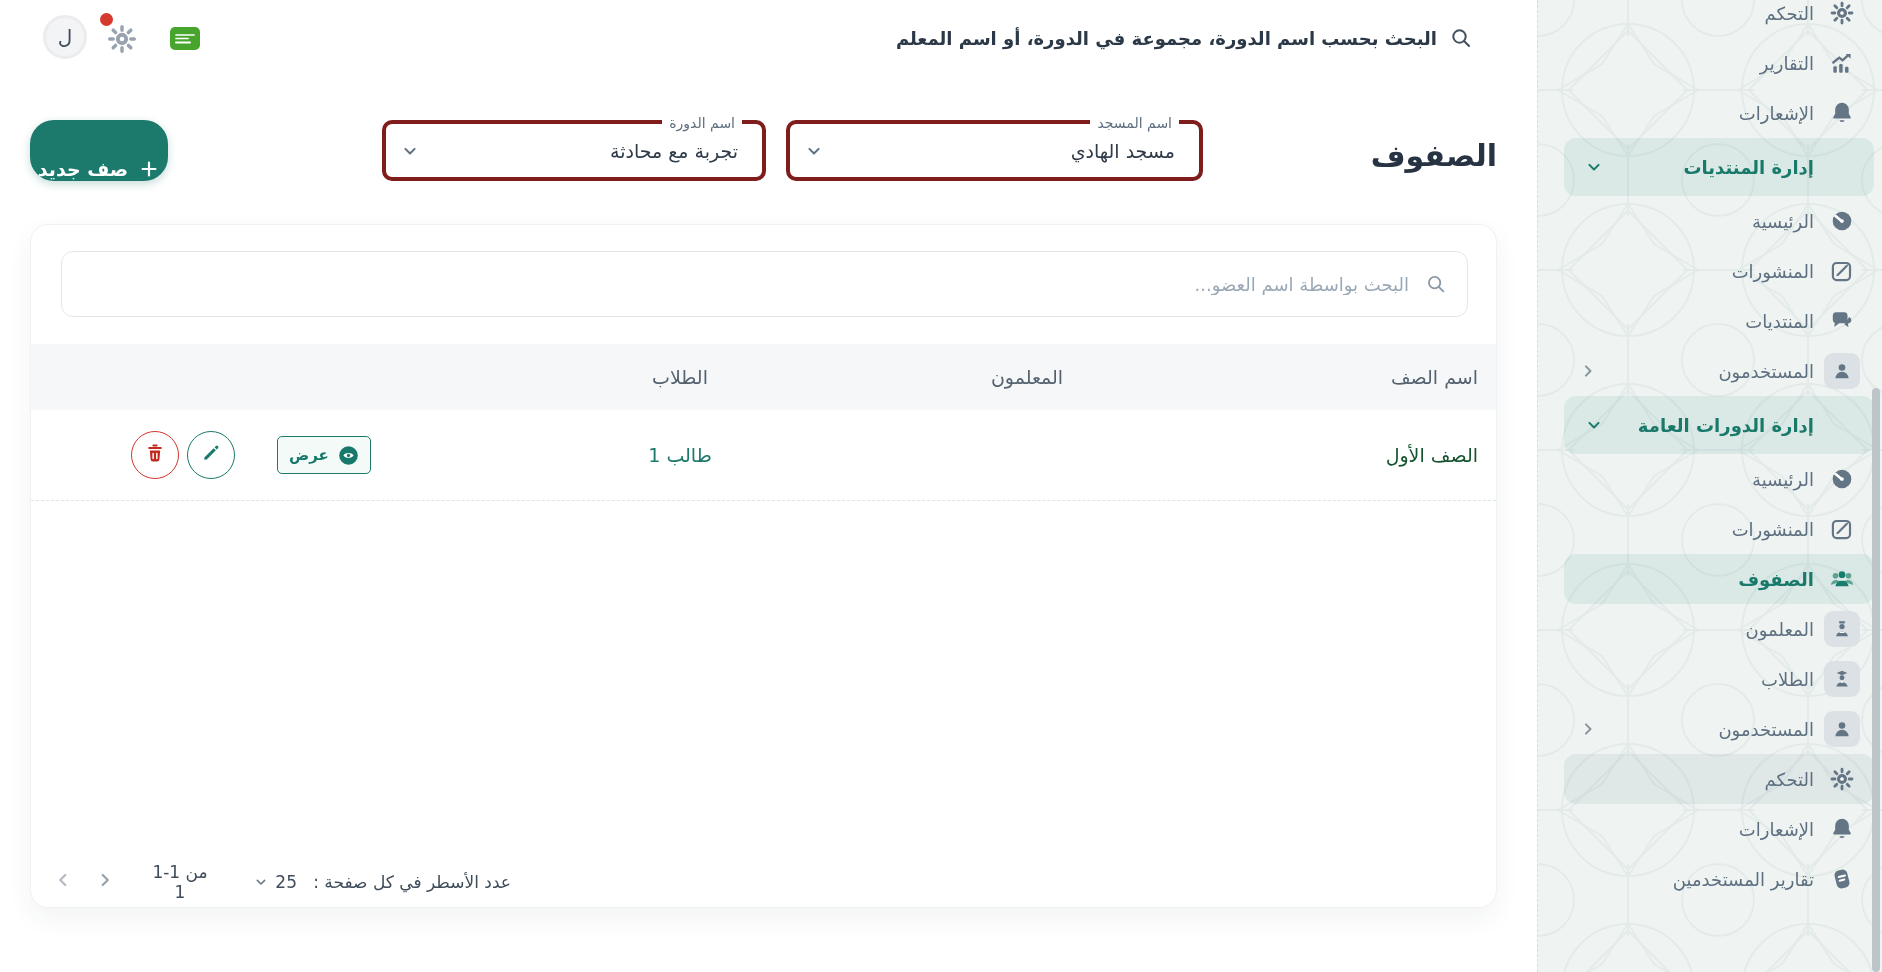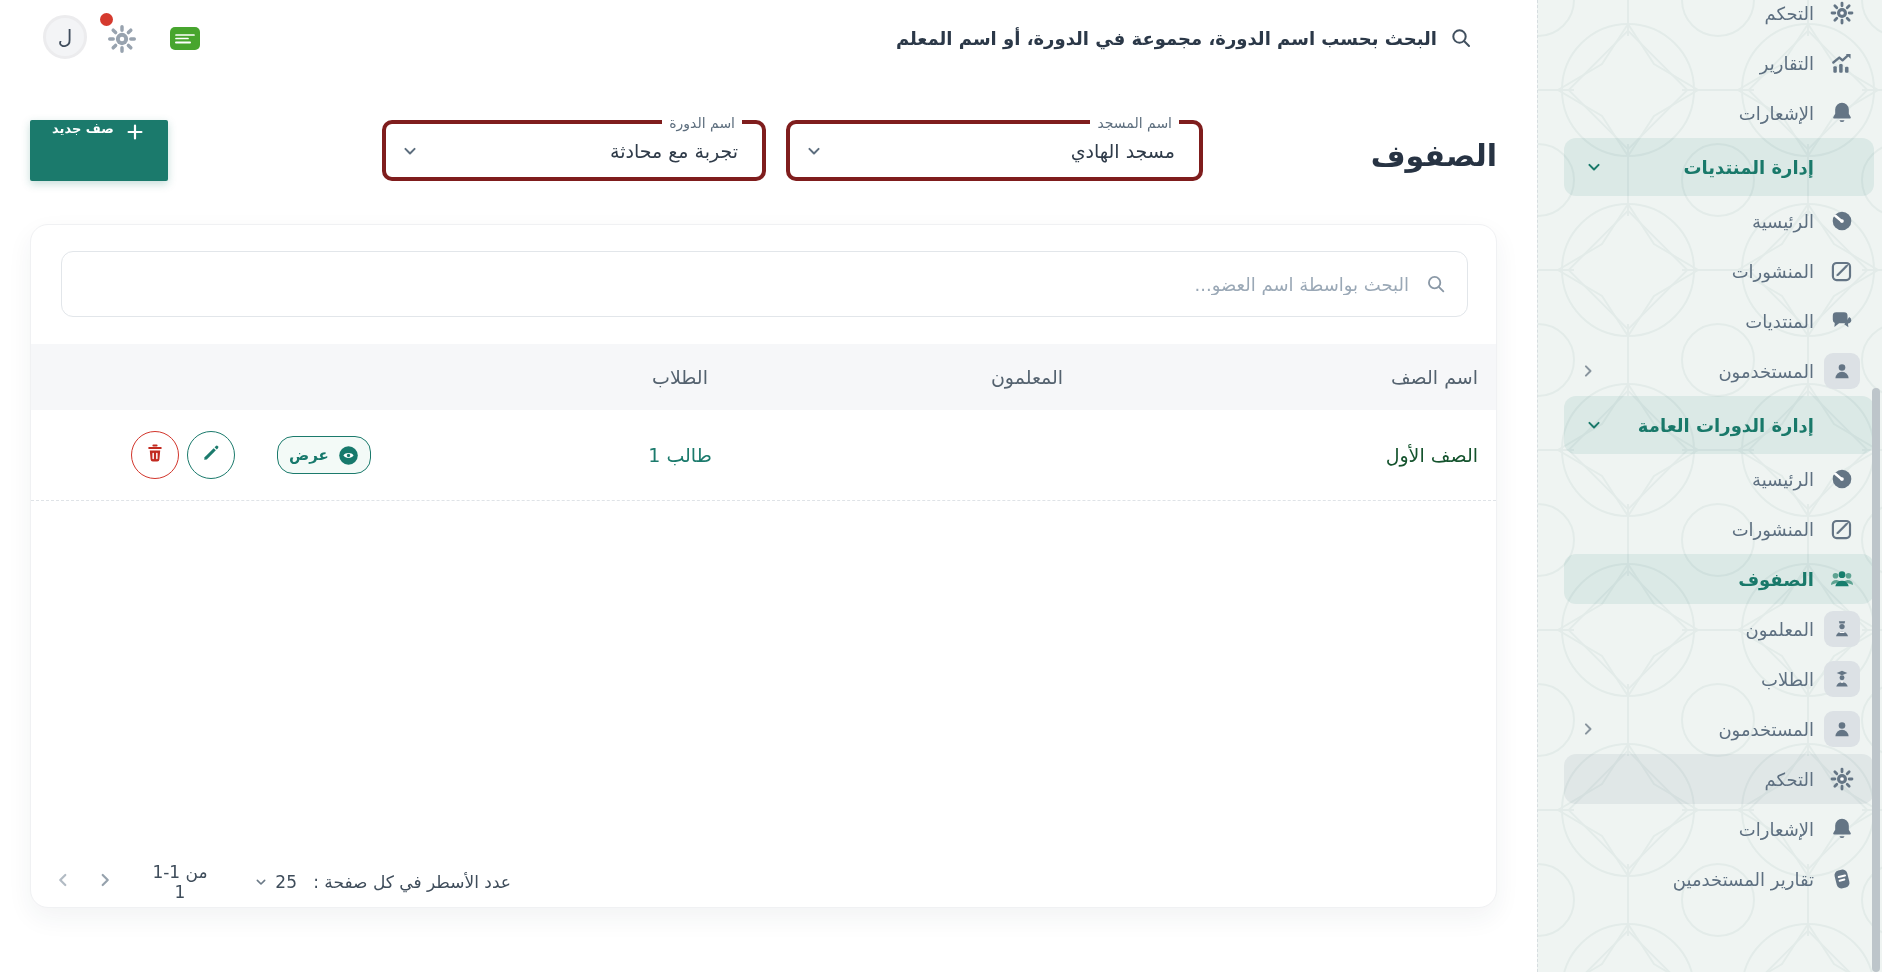--- a/index.html
+++ b/index.html
@@ -48,22 +48,22 @@
           background:#fff;box-sizing:border-box;cursor:pointer;}
   .select .flabel{position:absolute;top:-10px;right:20px;background:#fff;padding:0 7px;
           font-size:14px;color:#5d6e7e;line-height:18px;}
   .select .fvalue{position:absolute;top:0;right:24px;height:100%;display:flex;align-items:center;
           font-size:19px;color:#2f3b49;}
   .select .fchev{position:absolute;left:14px;top:50%;transform:translateY(-50%);width:20px;height:20px;color:#5d6e7e;}
   .select .fchev svg{width:20px;height:20px;}
   .sel-mosque{left:786px;width:417px;}
   .sel-course{left:382px;width:384px;}
   .new-btn{position:absolute;left:30px;top:120px;width:138px;height:61px;background:#1b7a6c;border:none;
-           border-radius:2px;color:#fff;display:flex;align-items:flex-start;justify-content:center;gap:10px;
-           font-size:13px;font-weight:600;cursor:pointer;font-family:inherit;box-shadow:0 3px 8px rgba(27,122,108,.25);}
+           border-radius:24px;color:#fff;display:flex;align-items:flex-end;justify-content:center;gap:10px;
+           font-size:19px;font-weight:600;cursor:pointer;font-family:inherit;box-shadow:0 3px 8px rgba(27,122,108,.25);}
   .new-btn .picon{width:22px;height:22px;}
   .new-btn .picon svg{width:22px;height:22px;}
   
   .card{position:absolute;left:30px;top:224px;width:1467px;height:684px;background:#fff;
         border:1px solid #f0f1f3;border-radius:18px;box-shadow:0 10px 26px rgba(35,47,62,.06);box-sizing:border-box;}
   .member-search{position:absolute;top:26px;right:28px;left:30px;height:64px;border:1px solid #e2e6ea;
         border-radius:12px;}
   .member-search input{position:absolute;inset:0;width:100%;height:100%;border:none;outline:none;background:transparent;
         font-family:inherit;font-size:18px;color:#2f3b49;padding:0 58px 0 20px;box-sizing:border-box;direction:rtl;}
   .member-search input::placeholder{color:#9aa8b6;}
@@ -74,21 +74,21 @@
   .th{position:absolute;top:0;height:66px;display:flex;align-items:center;font-size:19px;color:#54626f;}
   .th-name{right:18px;}
   .th-teachers{left:916px;width:160px;justify-content:center;}
   .th-students{left:579px;width:140px;justify-content:center;}
   .trow{position:absolute;top:185px;left:0;right:0;height:90px;border-bottom:1px dashed #dfe3e7;}
   .cell-name{position:absolute;right:18px;top:0;height:100%;display:flex;align-items:center;
              font-size:19px;color:#14532d;}
   .cell-students{position:absolute;left:579px;width:140px;top:0;height:100%;display:flex;align-items:center;
              justify-content:center;font-size:19px;color:#1b7a6c;cursor:pointer;}
   .view-chip{position:absolute;left:246px;top:50%;transform:translateY(-50%);height:38px;
-             border:1.6px solid #1b7a6c;border-radius:16px;background:#f3faf7;color:#17796c;
+             border:1.6px solid #1b7a6c;border-radius:5px;background:#f3faf7;color:#17796c;
              display:flex;align-items:center;gap:9px;padding:0 11px;font-size:15px;font-weight:bold;
              cursor:pointer;box-sizing:border-box;}
   .view-chip .eicon{width:21px;height:21px;}
   .view-chip .eicon svg{width:21px;height:21px;display:block;}
   .circle-btn{position:absolute;top:50%;transform:translateY(-50%);width:48px;height:48px;border-radius:50%;
              background:#fff;display:flex;align-items:center;justify-content:center;cursor:pointer;box-sizing:border-box;}
   .circle-btn svg{width:22px;height:22px;}
   .edit-btn{left:156px;border:1.6px solid #1b7a6c;color:#1b7a6c;}
   .del-btn{left:100px;border:1.6px solid #d2352b;color:#c22a20;}
   

